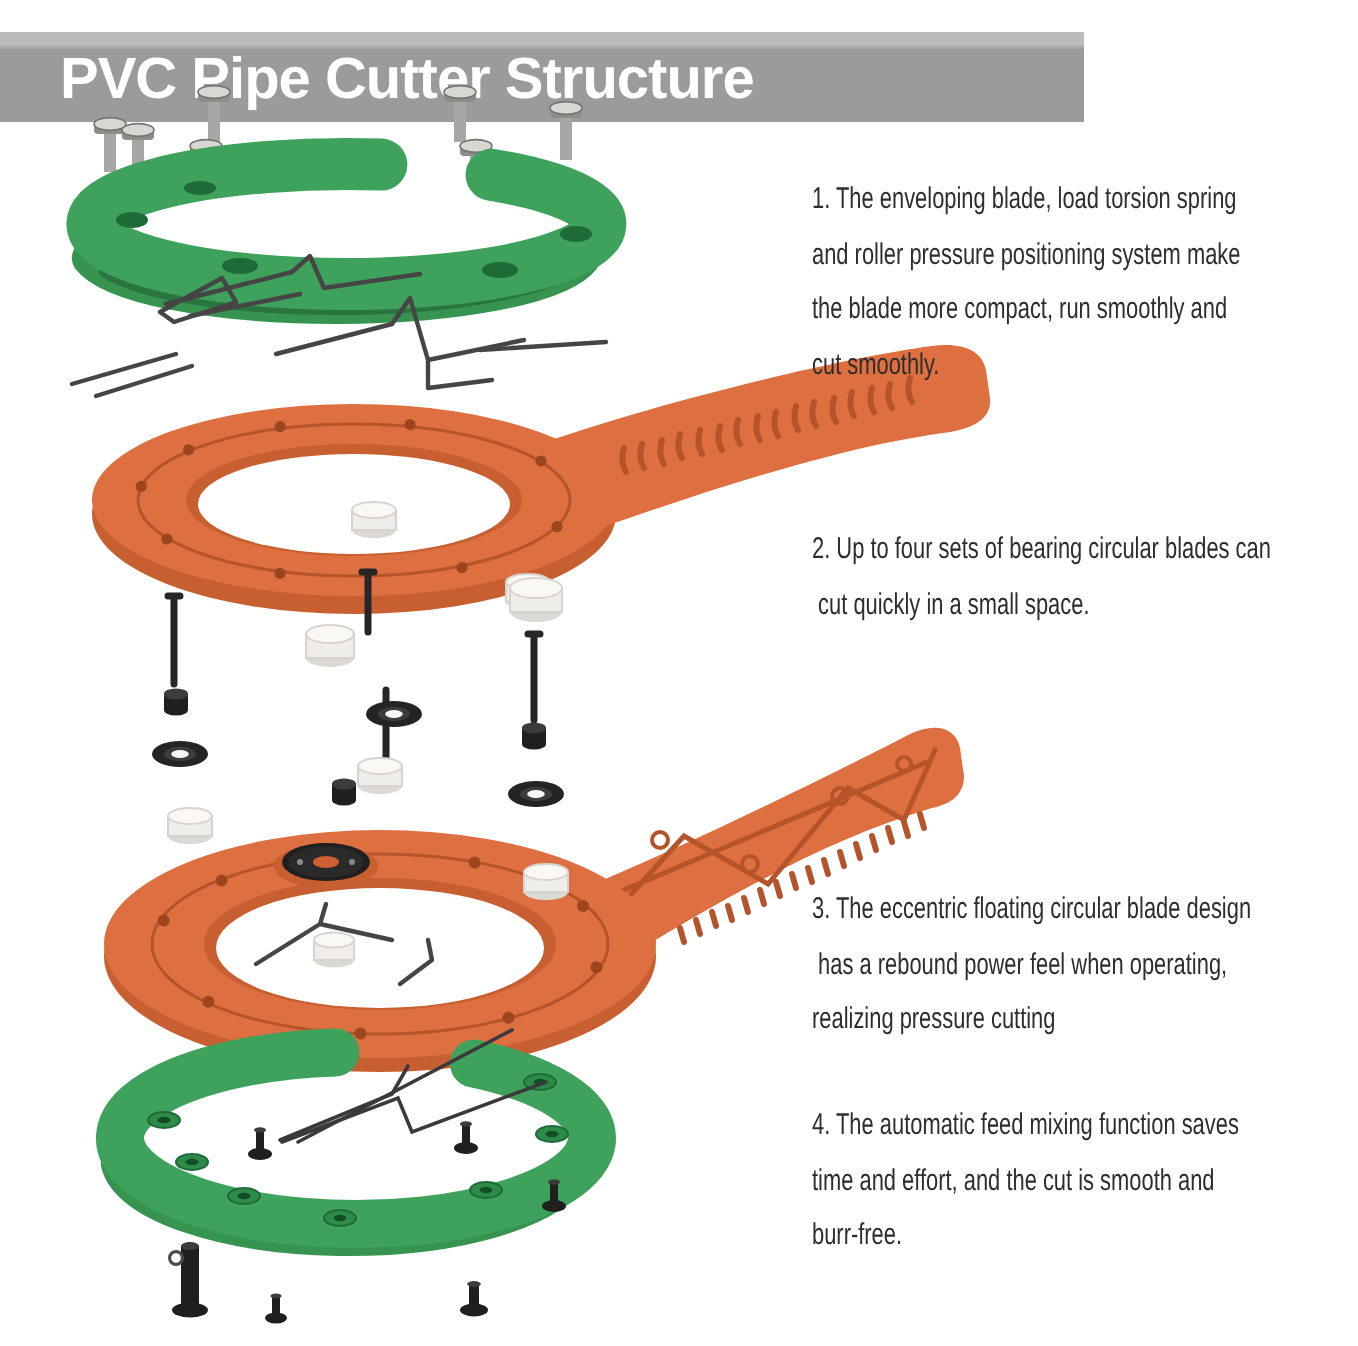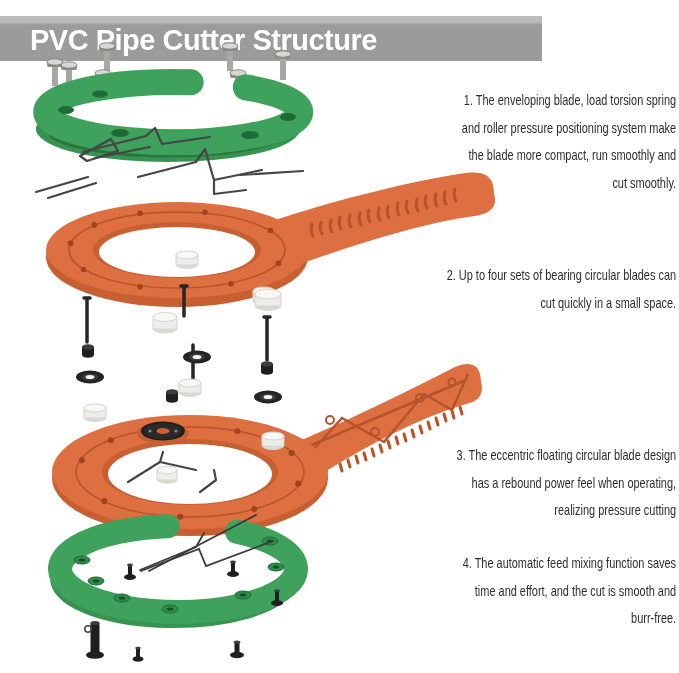--- a/index.html
+++ b/index.html
@@ -11,21 +11,21 @@
   .titlebar{
     position:absolute;left:0;top:16px;width:542px;height:45px;
     background:linear-gradient(180deg,#bcbcba 0,#bcbcba 6px,var(--header_gray,#9b9b99) 9px);
   }
   .titlebar h1{
     margin:0;padding:3px 0 0 30px;
     font-size:29px;line-height:42px;font-weight:bold;
     color:var(--title_white,#ffffff);letter-spacing:-.5px;white-space:nowrap;
   }
   .diagram-svg{position:absolute;left:0;top:0;width:679px;height:673px;}
-  .notes{position:absolute;left:0;top:0;width:558px;height:673px;pointer-events:none;text-align:right;}
+  .notes{position:absolute;left:0;top:0;width:558px;height:673px;pointer-events:none;}
   .note{
     position:absolute;left:406px;margin:0;width:370px;
     font-size:15px;line-height:27.5px;color:var(--note_text,#2d2d2d);
     white-space:pre;transform:scaleX(.73);transform-origin:0 0;
   }
   .n1{top:86px}.n2{top:261px}.n3{top:441px}.n4{top:549px}
 
   
   .green-ring{stroke:var(--part_green,#3fa25c);fill:none;stroke-linecap:round;}
   .green-ring-2nd{stroke:#379350;fill:none;stroke-linecap:round;}

